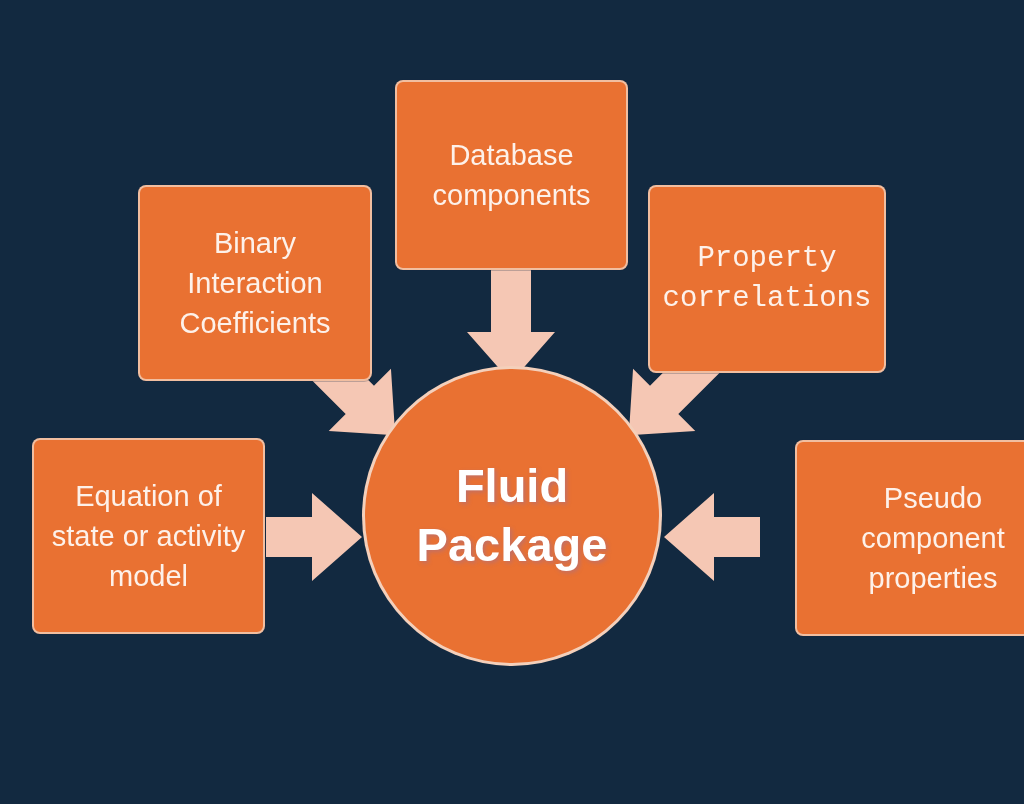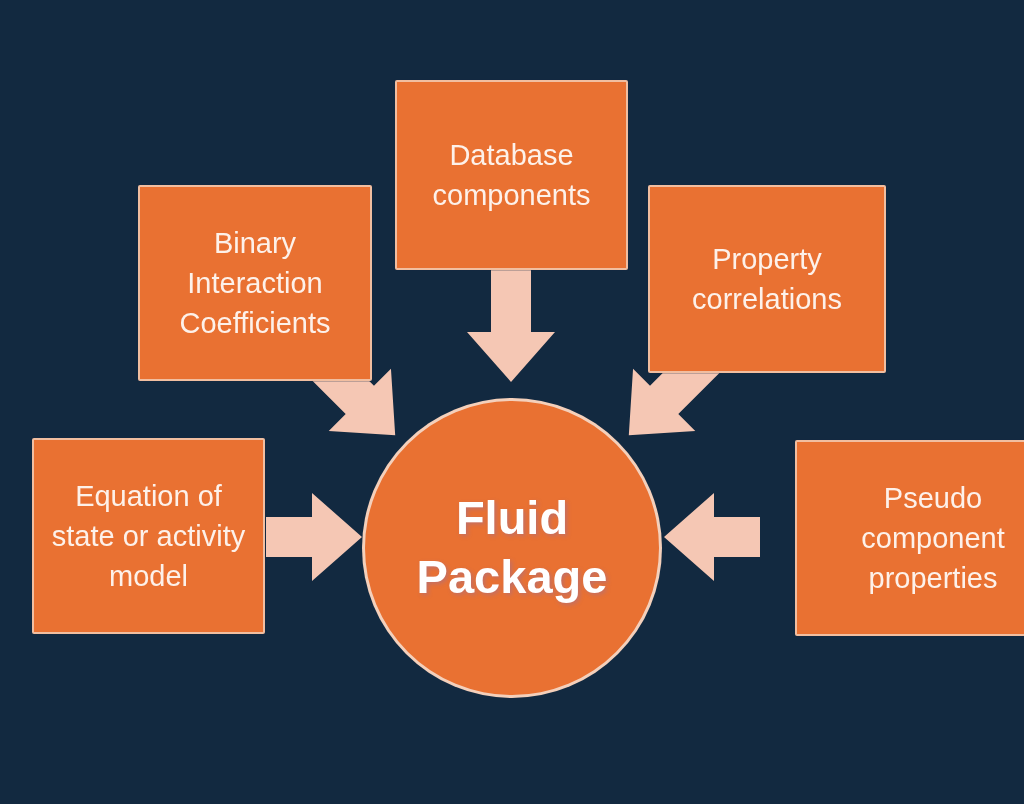--- a/index.html
+++ b/index.html
@@ -27,39 +27,39 @@
     width:1024px;height:804px;
     pointer-events:none;
   }
   .arrow-layer polygon{
     fill:var(--arrow);
   }
   .node{
     position:absolute;
     background:var(--node-fill);
     border:2px solid var(--node-border);
-    border-radius:2px;
+    border-radius:8px;
     display:flex;
     align-items:center;
     justify-content:center;
     text-align:center;
     color:var(--text);
     font-size:29px;
     line-height:1.38;
     padding:10px 16px;
     box-shadow:0 0 0 1px rgba(18,41,64,0.25);
   }
   .node-top{left:395px;top:80px;width:233px;height:190px;}
   .node-upper-left{left:138px;top:185px;width:234px;height:196px;}
-  .node-upper-right{left:648px;top:185px;width:238px;height:188px;}
+  .node-upper-right{left:648px;top:185px;width:238px;height:188px;font-family:Liberation Mono, monospace;}
   .node-left{left:32px;top:438px;width:233px;height:196px;text-align:center;}
   .node-right{left:755px;top:440px;width:276px;height:196px;margin-left:40px;}
   .center-circle{
     position:absolute;
-    left:362px;top:398px;
+    left:362px;top:366px;
     width:300px;height:300px;
     border-radius:50%;
     background:var(--node-fill);
     border:3px solid rgba(246,225,212,0.85);
     display:flex;
     align-items:center;
     justify-content:center;
     text-align:center;
     color:#FFFFFF;
     font-size:47px;

